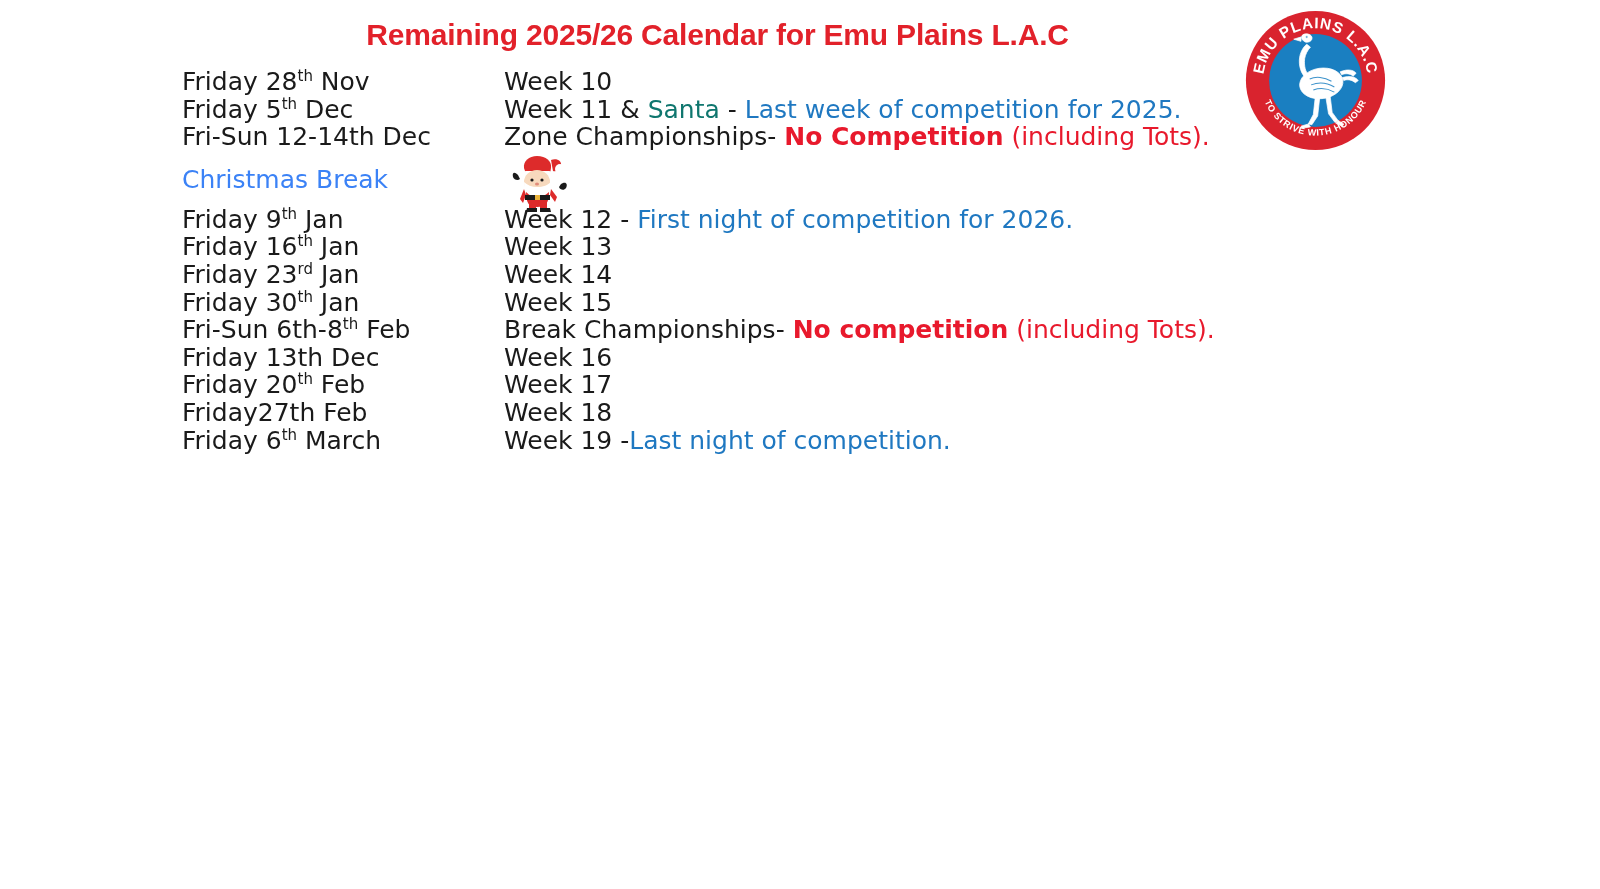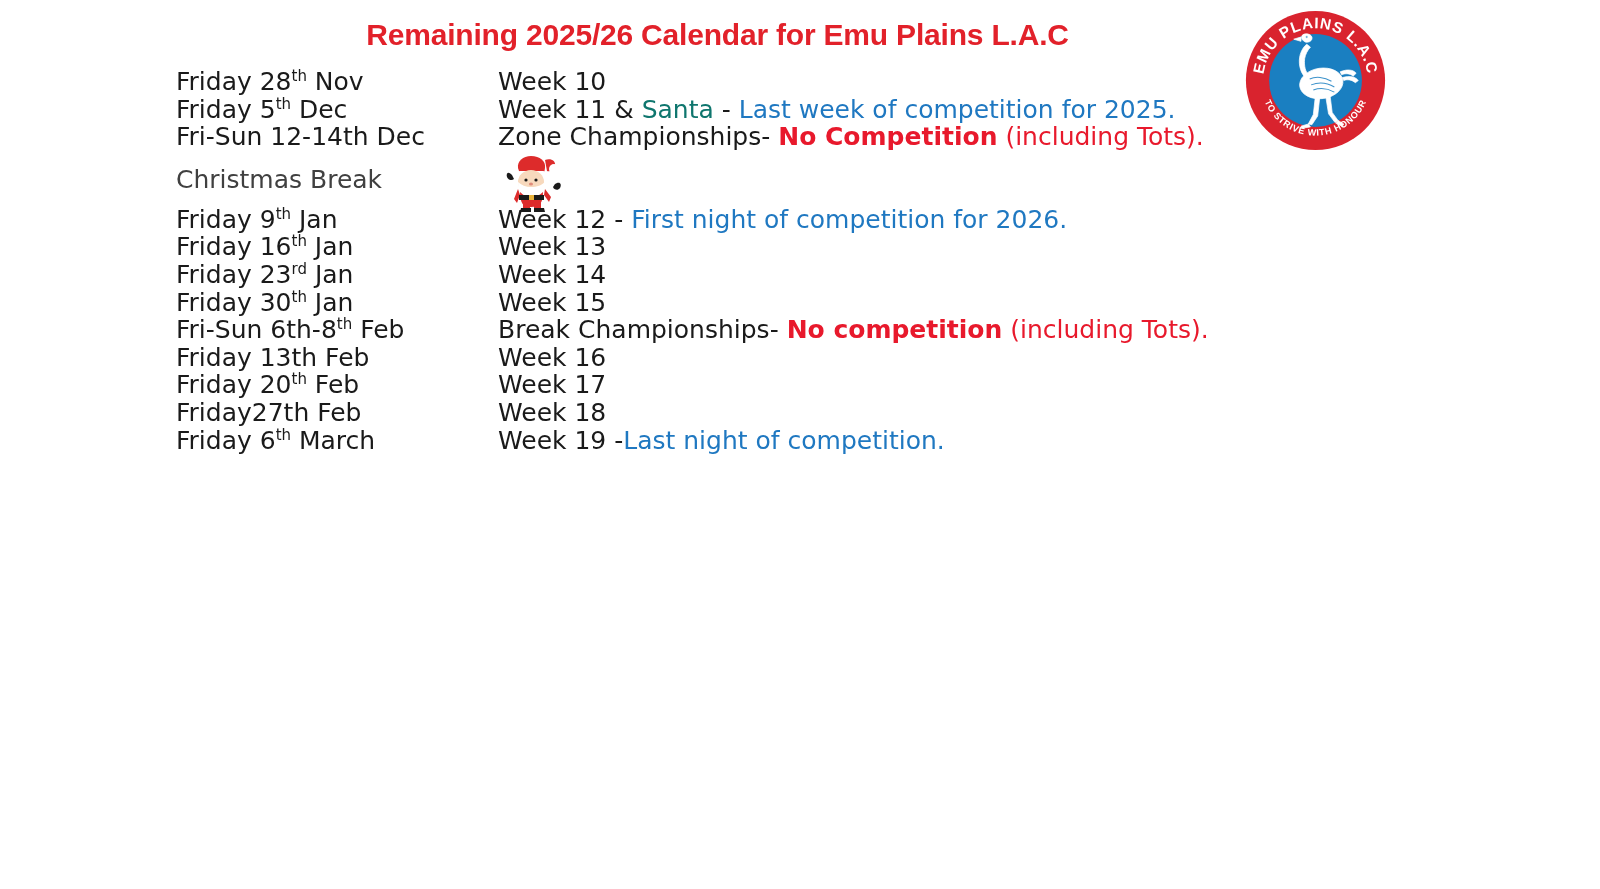--- a/index.html
+++ b/index.html
@@ -37,21 +37,21 @@
     left: 1243px;
     top: 8px;
     width: 145px;
     height: 145px;
   }
   .logo svg { display: block; width: 145px; height: 145px; }
 
   
   .calendar {
     position: absolute;
-    left: 176px;
+    left: 182px;
     top: 68px;
     width: 1300px;
   }
   .row {
     display: flex;
     align-items: baseline;
     height: 27.6px;
     font-size: 25px;
     line-height: 27.6px;
     white-space: nowrap;
@@ -67,21 +67,21 @@
     display: flex;
     align-items: flex-start;
     height: 55px;
     font-size: 25px;
     line-height: 27.6px;
     white-space: nowrap;
   }
   .break-label {
     width: 322px;
     flex: 0 0 322px;
-    color: #404040;
+    color: #3b82f6;
     padding-top: 15px;
   }
   .santa {
     position: relative;
     width: 70px;
     height: 60px;
     flex: 0 0 70px;
   }
   .santa svg { display: block; }
 
@@ -197,21 +197,21 @@
       </div>
       <div class="row">
         <div class="col-date">Friday 30<sup>th</sup> Jan</div>
         <div class="col-desc"><span class="black">Week 15</span></div>
       </div>
       <div class="row">
         <div class="col-date">Fri-Sun 6th-8<sup>th</sup> Feb</div>
         <div class="col-desc"><span class="black">Break Championships- </span><span class="red-b">No competition</span><span class="red"> (including Tots).</span></div>
       </div>
       <div class="row">
-        <div class="col-date">Friday 13th Feb</div>
+        <div class="col-date">Friday 13th Dec</div>
         <div class="col-desc"><span class="black">Week 16</span></div>
       </div>
       <div class="row">
         <div class="col-date">Friday 20<sup>th</sup> Feb</div>
         <div class="col-desc"><span class="black">Week 17</span></div>
       </div>
       <div class="row">
         <div class="col-date">Friday27th Feb</div>
         <div class="col-desc"><span class="black">Week 18</span></div>
       </div>

